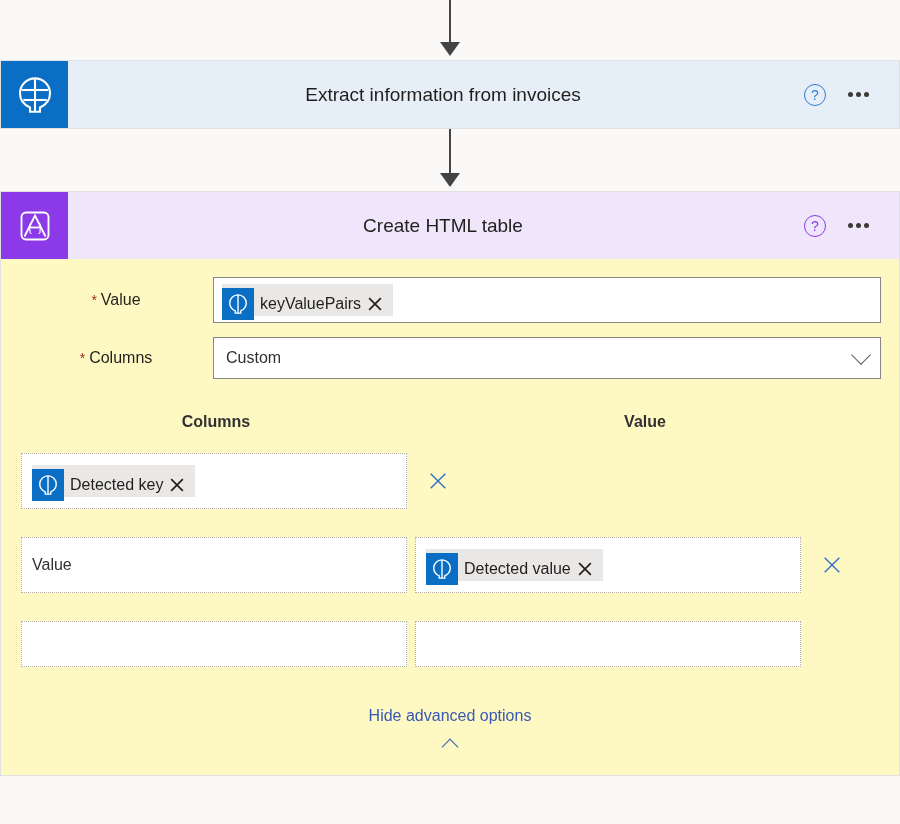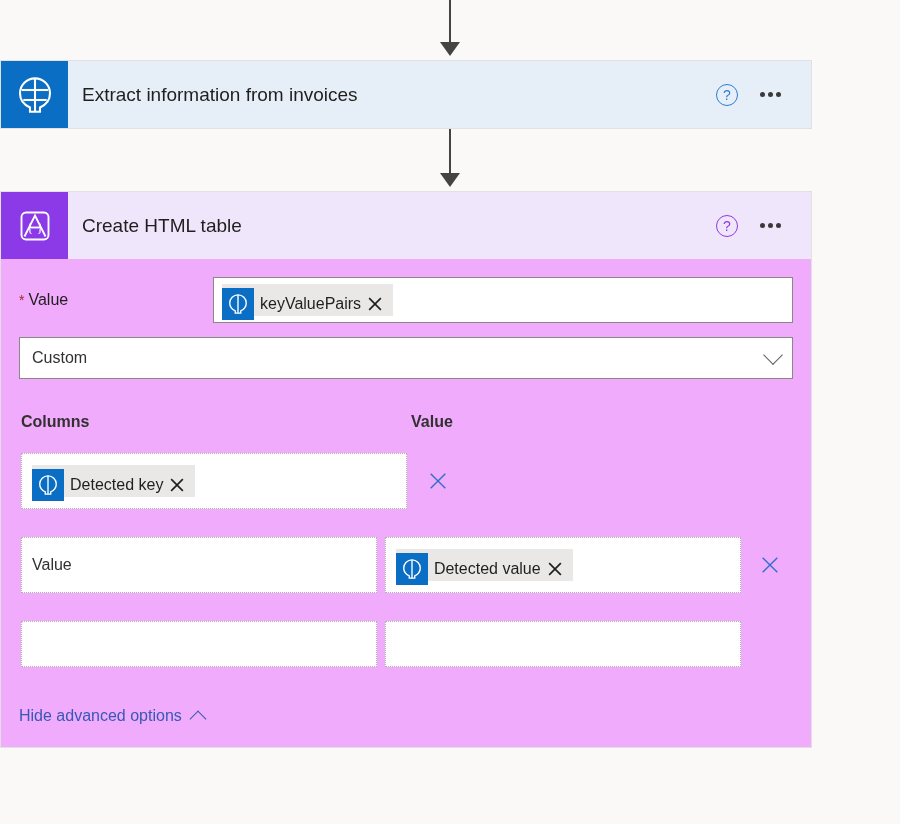--- a/index.html
+++ b/index.html
@@ -13,21 +13,21 @@
   .canvas { width: 900px; height: 824px; position: relative; }
 
   
   .arrow-wrap { width: 100%; height: 60px; position: relative; display:flex; align-items:center; justify-content:center; }
   .arrow-top { height:60px; margin-top:0; }
   .arrow-mid { height:62px; }
   .arrow-line { width:2px; background:#444; position:absolute; left:50%; transform:translateX(-50%); top:0; }
   .arrow-head { width:0;height:0;border-left:10px solid transparent;border-right:10px solid transparent;border-top:14px solid #444; position:absolute; left:50%; transform:translateX(-50%); }
 
   
-  .card { width:812px; border:1px solid #e1e1e1; background:#f0abfc; }
+  .card { width:900px; border:1px solid #e1e1e1; background:#fef9c3;text-align:center; }
   .card-header {
     display:flex; align-items:center; height:67px; padding:0 10px 0 0;
   }
   .card-icon {
     width:67px; height:67px; display:flex; align-items:center; justify-content:center;
     flex-shrink:0;
   }
   .card-title {
     flex:1; font-size:19px; font-weight:400; padding-left:14px; color:#201f1e;
   }
@@ -109,20 +109,21 @@
   .row-x {
     width:46px; display:flex; align-items:center; justify-content:center;
     color:#2e6fc9; font-size:26px; font-weight:300; cursor:pointer;
   }
   .row-x .x-svg { width:22px;height:22px; stroke:#2e6fc9; stroke-width:1.5; }
 
   
   .hide-adv {
     padding:40px 0 22px 0; font-size:16px; color:#3858b5; display:flex; align-items:center; gap:10px;
     cursor:pointer;
+    flex-direction:column;
   }
   .chev-up {
     width:12px;height:12px;border-right:1.5px solid #3858b5;border-bottom:1.5px solid #3858b5;
     transform:rotate(-135deg); margin-top:6px;
   }
 
   .thin-x svg { width:20px;height:20px; }
   .thin-x svg line { stroke:#201f1e; stroke-width:2; }
 </style>
 </head>
@@ -201,20 +202,21 @@
                     <line x1="5" y1="5" x2="19" y2="19"></line>
                     <line x1="19" y1="5" x2="5" y2="19"></line>
                   </svg>
             </span>
           </span>
         </div>
       </div>
     </div>
 
     <div class="form-row">
+      <div class="form-label"><span class="star">*</span><span>Columns</span></div>
       <div class="form-field">
         <div class="select-box">
           <span>Custom</span>
           <span class="chevron-down"></span>
         </div>
       </div>
     </div>
 
     <div class="cols-table">
       <div class="cols-head">

